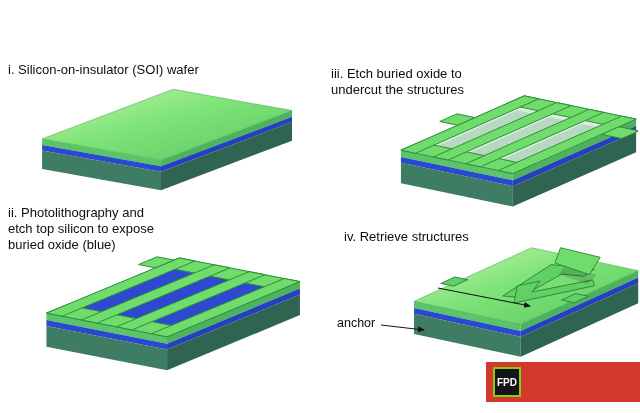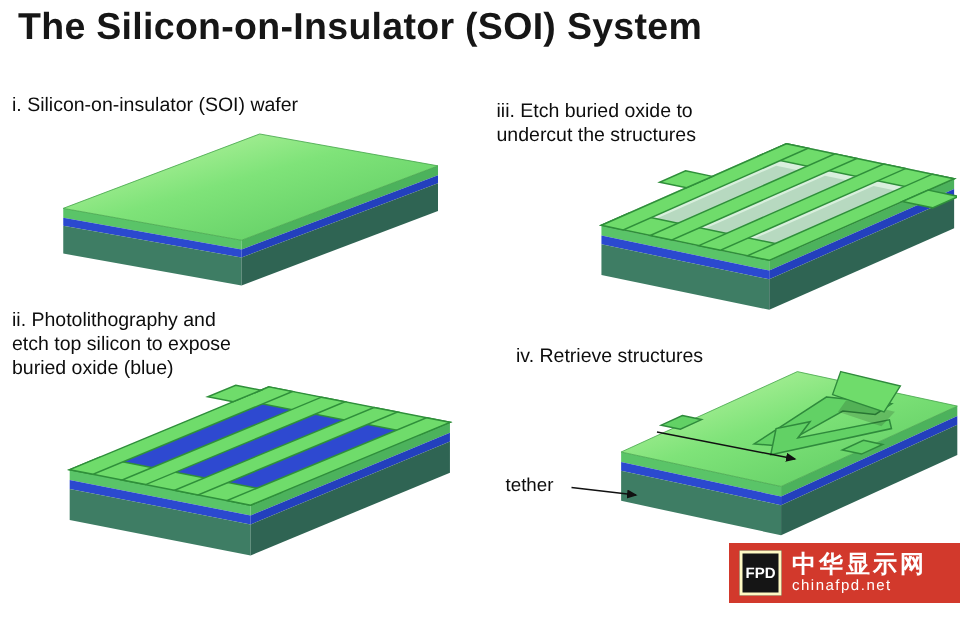--- a/index.html
+++ b/index.html
@@ -20,21 +20,21 @@
     white-space:pre-line;
   }
   .illus{position:absolute;}
   .overlay{position:absolute;pointer-events:none;}
   .watermark{
     position:absolute;left:486px;top:362px;width:154px;height:40px;
     background:#d2392c;display:flex;align-items:center;gap:7px;
     padding:0 0 0 7px;box-sizing:border-box;
   }
   .wm-logo{
-    width:24px;height:26px;background:#151515;border:2px solid #fef9c3;
+    width:24px;height:26px;background:#151515;border:2px solid #84cc16;
     color:#ffffff;font-size:10px;font-weight:bold;display:flex;
     align-items:center;justify-content:center;flex:0 0 auto;
   }
   .wm-col{display:flex;flex-direction:column;justify-content:center;}
   .wm-name{color:#ffffff;font-size:16px;font-weight:bold;letter-spacing:2px;line-height:1.1;}
   .wm-url{color:#ffffff;font-size:10px;letter-spacing:1px;line-height:1.1;}
 </style>
 </head>
 <body>
 
@@ -53,31 +53,30 @@
         <polygon points="20,69 138,93 138,99 20,75" fill="#2b49cf"></polygon>
         <polygon points="20,75 138,99 138,120 20,96" fill="#3e7d64"></polygon>
 
         <polygon points="138,86 268,30 268,37 138,93" fill="#4cb25c"></polygon>
         <polygon points="138,93 268,37 268,43 138,99" fill="#2340bd"></polygon>
         <polygon points="138,99 268,43 268,64 138,120" fill="#2f6453"></polygon>
       </g>
     </defs>
   </svg>
 
-  <h1 class="title">The Silicon-on-Insulator (SOI) System</h1>
 
   <div class="lbl" style="left:331px;top:66px">iii. Etch buried oxide to
 undercut the structures</div>
   <div class="lbl" style="left:8px;top:62px">i. Silicon-on-insulator (SOI) wafer</div>
   <div class="lbl" style="left:344px;top:229px">iv. Retrieve structures</div>
   <div class="lbl" style="left:8px;top:205px">ii. Photolithography and
 etch top silicon to expose
 buried oxide (blue)</div>
 
-  <div class="ann" style="left:337px;top:316px">tether</div>
+  <div class="ann" style="left:337px;top:316px">anchor</div>
 
   <svg class="illus" style="left:22px;top:84px" width="272" height="124" viewBox="0 0 270 140" preserveAspectRatio="none">
     <use href="#slabSides"></use>
     <polygon points="20,62 150,6 268,30 138,86" fill="url(#gTop)" stroke="#49a84f" stroke-width="0.6"></polygon>
   </svg>
 
   <svg class="illus" style="left:382px;top:90px" width="256" height="136" viewBox="0 0 270 140" preserveAspectRatio="none">
     <use href="#slabSides"></use>
     <g transform="matrix(1.18 0.24 -1.30 0.56 150 6)">
       <rect x="0" y="0" width="100" height="100" fill="#d9efdd" stroke="#9cc4a6" stroke-width="1" vector-effect="non-scaling-stroke"></rect>
@@ -133,19 +132,15 @@
       <marker id="arr" markerWidth="8" markerHeight="8" refX="6" refY="3" orient="auto">
         <path d="M0,0 L7,3 L0,6 z" fill="#111"></path>
       </marker>
     </defs>
     <line x1="108" y1="50" x2="200" y2="68" stroke="#111" stroke-width="1" marker-end="url(#arr)"></line>
     <line x1="51" y1="87" x2="94" y2="92" stroke="#111" stroke-width="1" marker-end="url(#arr)"></line>
   </svg>
 
   <div class="watermark">
     <div class="wm-logo">FPD</div>
-    <div class="wm-col">
-      <div class="wm-name">中华显示网</div>
-      <div class="wm-url">chinafpd.net</div>
-    </div>
   </div>
 
 </div>
 
 </body></html>

